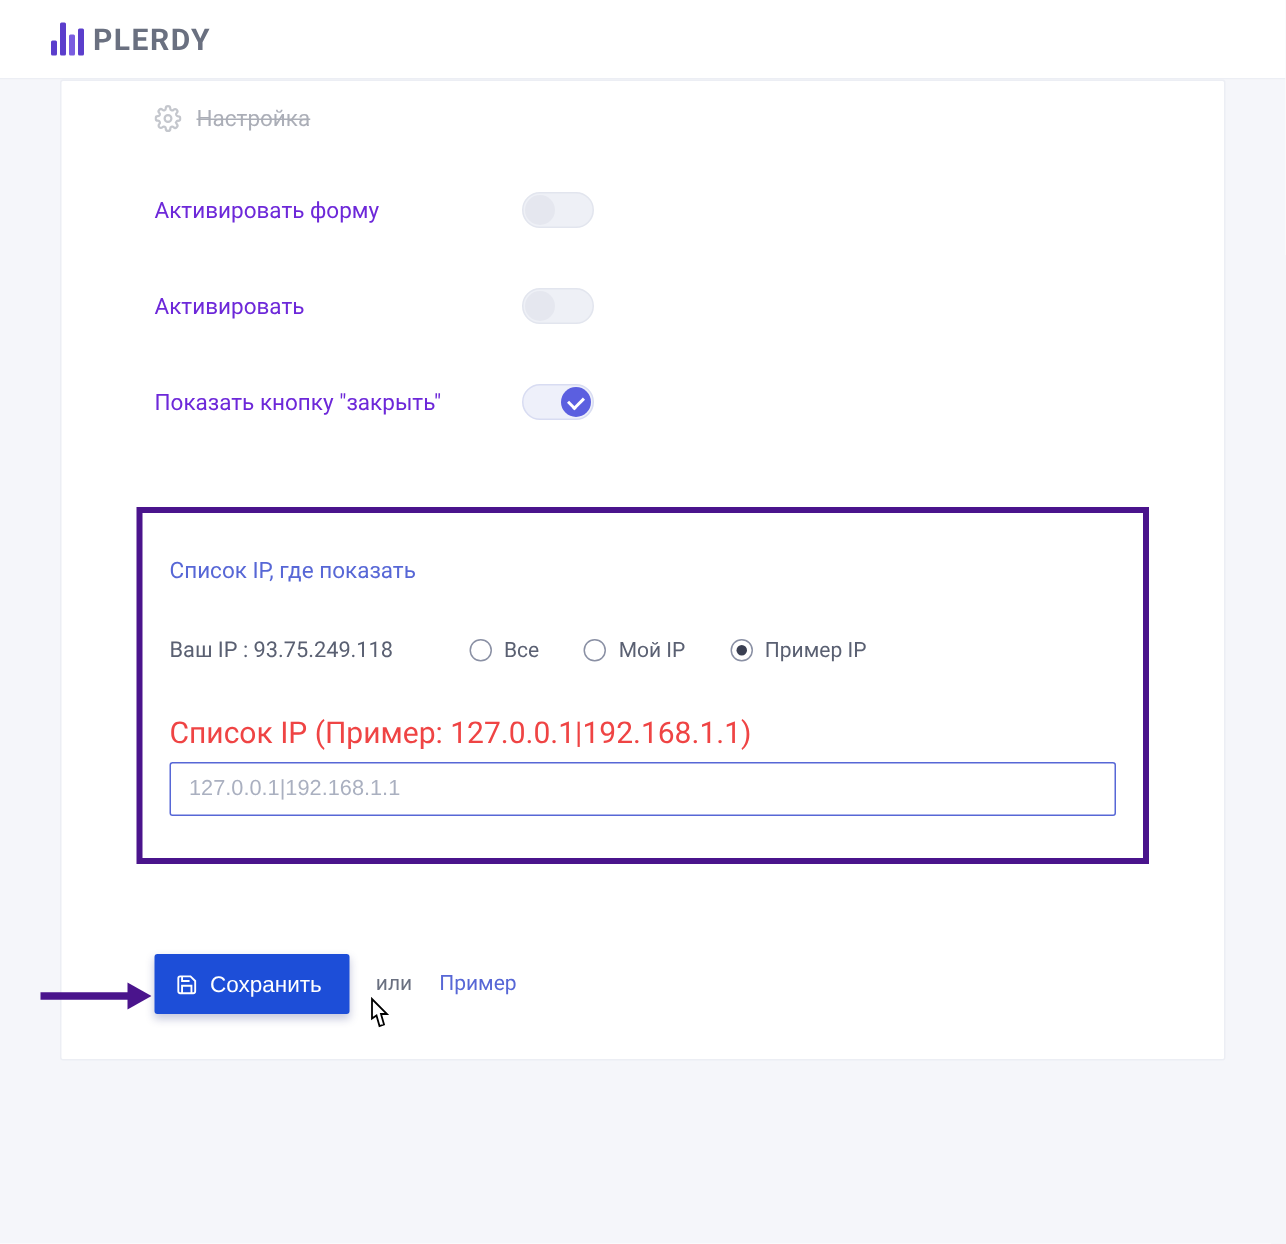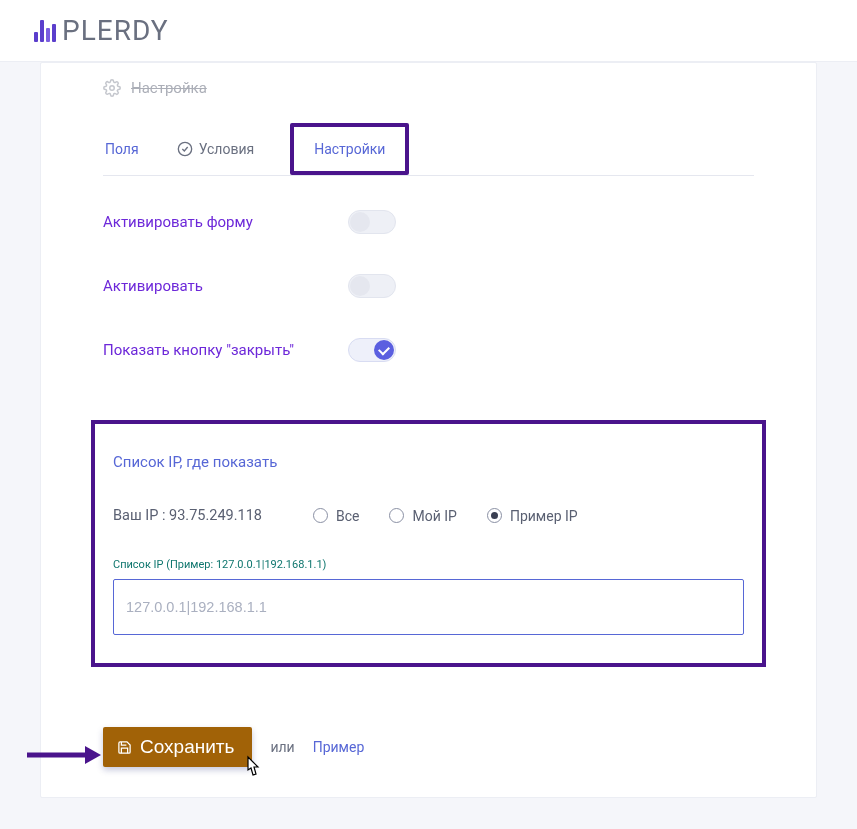--- a/index.html
+++ b/index.html
@@ -14,21 +14,21 @@
     padding: 14px 34px;
     border-bottom: 1px solid #eceef4;
   }
   .logo { display: flex; align-items: center; gap: 6px; }
   .logo-bars { display: flex; align-items: flex-end; gap: 2px; height: 22px; }
   .logo-bars span { width: 4px; background: #5b3ecc; border-radius: 1px; }
   .logo-bars span:nth-child(1){ height: 10px; }
   .logo-bars span:nth-child(2){ height: 22px; }
   .logo-bars span:nth-child(3){ height: 14px; background:#7a5de0;}
   .logo-bars span:nth-child(4){ height: 18px; }
-  .logo-text { font-size: 28px; font-weight: 400; letter-spacing: 1px; color: #6a7080; }
+  .logo-text { font-size: 20px; font-weight: 700; letter-spacing: 1px; color: #6a7080; }
   .page { padding: 0 40px 40px 40px; }
   .card {
     background: #fff;
     border: 1px solid #eceef4;
     border-radius: 2px;
     padding: 0 0 30px 0;
   }
   .card-head {
     display: flex; align-items: center; gap: 10px;
     padding: 16px 62px 6px 62px;
@@ -83,35 +83,35 @@
     border: 4px solid #4a148c;
     padding: 16px 14px 28px 14px;
   }
   .ip-title { color: #5767d6; font-size: 15px; margin: 13px 0 36px 4px; }
   .ip-row1 { display:flex; align-items:center; margin-left:4px; margin-bottom:34px;}
   .your-ip { color:#5a6072; font-size:14.5px; min-width:200px;}
   .radios { display:flex; gap:30px; align-items:center; }
   .radio { display:flex; align-items:center; gap:8px; color:#5a6072; cursor:pointer;}
   .r { width:15px; height:15px; border:1.5px solid #8a90a4; border-radius:50%; display:flex; align-items:center; justify-content:center;}
   .r.sel::after{ content:""; width:7px; height:7px; background:#3a3f52; border-radius:50%;}
-  .ip-list-label { color:#0f766e; font-size:11px; margin:0 0 8px 4px;}
+  .ip-list-label { color:#ef4444; font-size:20px; margin:0 0 8px 4px;}
   .ip-input {
     width: calc(100% - 8px); margin-left:4px;
-    height: 56px; border:1px solid #5767d6; border-radius:2px;
+    height: 36px; border:1px solid #5767d6; border-radius:2px;
     padding: 0 12px; font-size:14.5px; color:#5a6072; outline:none;
   }
   .ip-input::placeholder{ color:#aab0c0;}
   .footer {
     position: relative;
     margin: 60px 62px 0 62px;
     display:flex; align-items:center; gap:18px;
   }
   .btn-save{
-    background:#a16207; color:#fff; border:none; height:40px;
-    padding: 0 18px 0 14px; font-size:19px; border-radius:2px;
+    background:#1d4ed8; color:#fff; border:none; height:40px;
+    padding: 0 18px 0 14px; font-size:15px; border-radius:2px;
     display:flex; align-items:center; gap:8px; cursor:pointer;
     box-shadow: 0 3px 6px rgba(30,40,120,.25);
   }
   .or { color:#6a7080;}
   .cancel { color:#5767d6; cursor:pointer;}
   .arrow {
     position:absolute; left:-78px; top:16px;
   }
   .cursor {
     position:absolute; left:138px; top:28px; pointer-events:none;
@@ -136,33 +136,20 @@
   <div class="card">
 
     <div class="card-head">
       <svg width="18" height="18" viewBox="0 0 24 24" fill="none" stroke="#5a6072" stroke-width="2">
           <circle cx="12" cy="12" r="3"></circle>
           <path d="M19.4 15a1.7 1.7 0 0 0 .34 1.87l.06.06a2 2 0 1 1-2.83 2.83l-.06-.06a1.7 1.7 0 0 0-1.87-.34 1.7 1.7 0 0 0-1 1.56V21a2 2 0 1 1-4 0v-.09a1.7 1.7 0 0 0-1-1.56 1.7 1.7 0 0 0-1.87.34l-.06.06a2 2 0 1 1-2.83-2.83l.06-.06a1.7 1.7 0 0 0 .34-1.87 1.7 1.7 0 0 0-1.56-1H3a2 2 0 1 1 0-4h.09a1.7 1.7 0 0 0 1.56-1 1.7 1.7 0 0 0-.34-1.87l-.06-.06a2 2 0 1 1 2.83-2.83l.06.06a1.7 1.7 0 0 0 1.87.34H9a1.7 1.7 0 0 0 1-1.56V3a2 2 0 1 1 4 0v.09a1.7 1.7 0 0 0 1 1.56 1.7 1.7 0 0 0 1.87-.34l.06-.06a2 2 0 1 1 2.83 2.83l-.06.06a1.7 1.7 0 0 0-.34 1.87V9a1.7 1.7 0 0 0 1.56 1H21a2 2 0 1 1 0 4h-.09a1.7 1.7 0 0 0-1.56 1z"></path>
         </svg>
       <span>Настройка</span>
     </div>
 
-    <div class="tabs">
-      <div class="tab">Поля</div>
-      <div class="tab cond">
-        <svg width="16" height="16" viewBox="0 0 24 24" fill="none" stroke="#6a7080" stroke-width="2">
-            <circle cx="12" cy="12" r="10"></circle>
-            <path d="M8 12l3 3 5-6"></path>
-          </svg>
-        <span>Условия</span>
-      </div>
-      <div class="tab-box">
-        <div class="tab active">Настройки</div>
-      </div>
-    </div>
 
     <div class="settings-rows">
       <div class="row">
         <div class="row-label">Активировать форму</div>
         <div class="toggle">
             <div class="knob"></div>
           </div>
       </div>
       <div class="row">
         <div class="row-label">Активировать</div>

